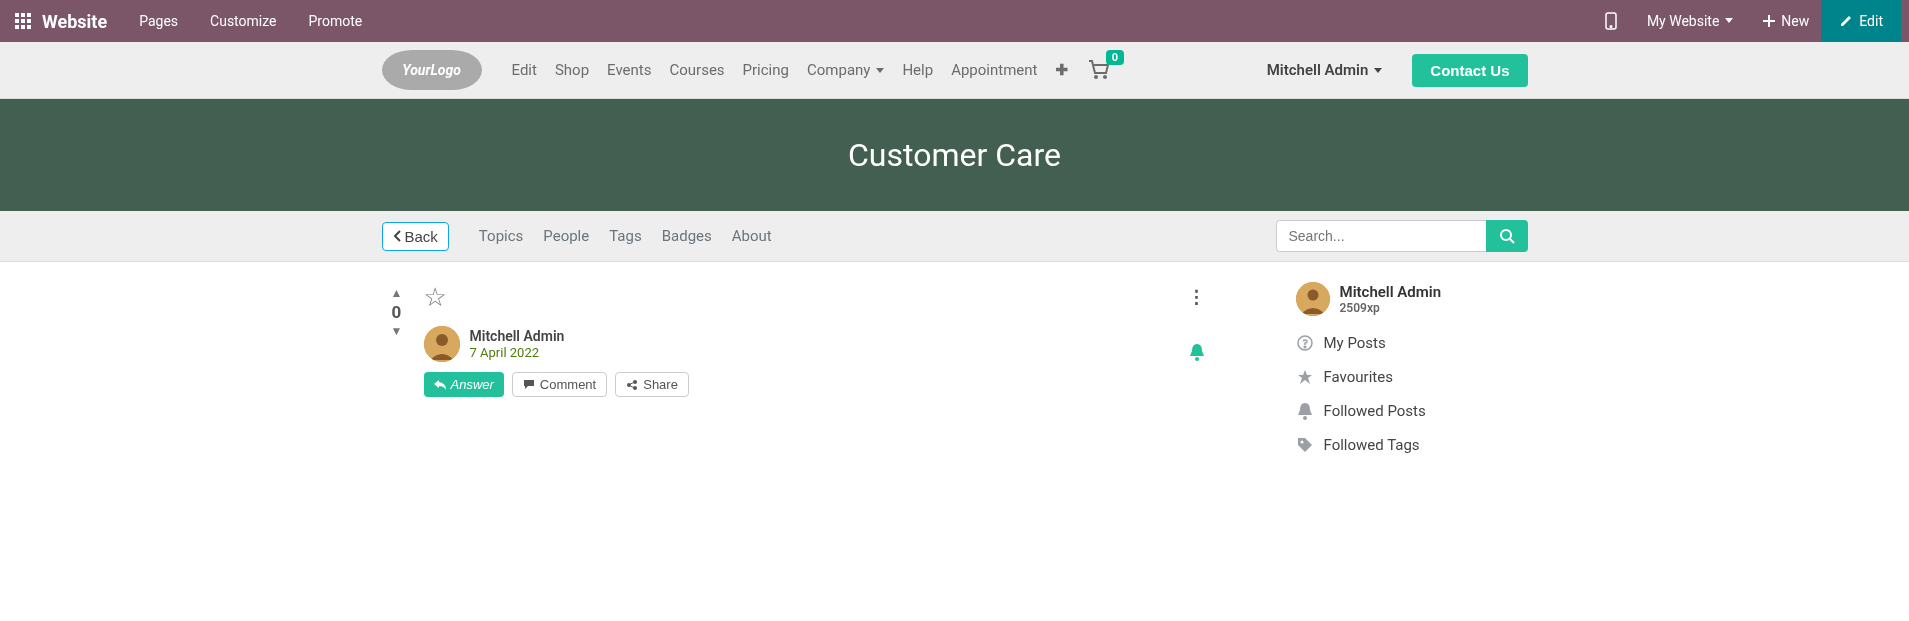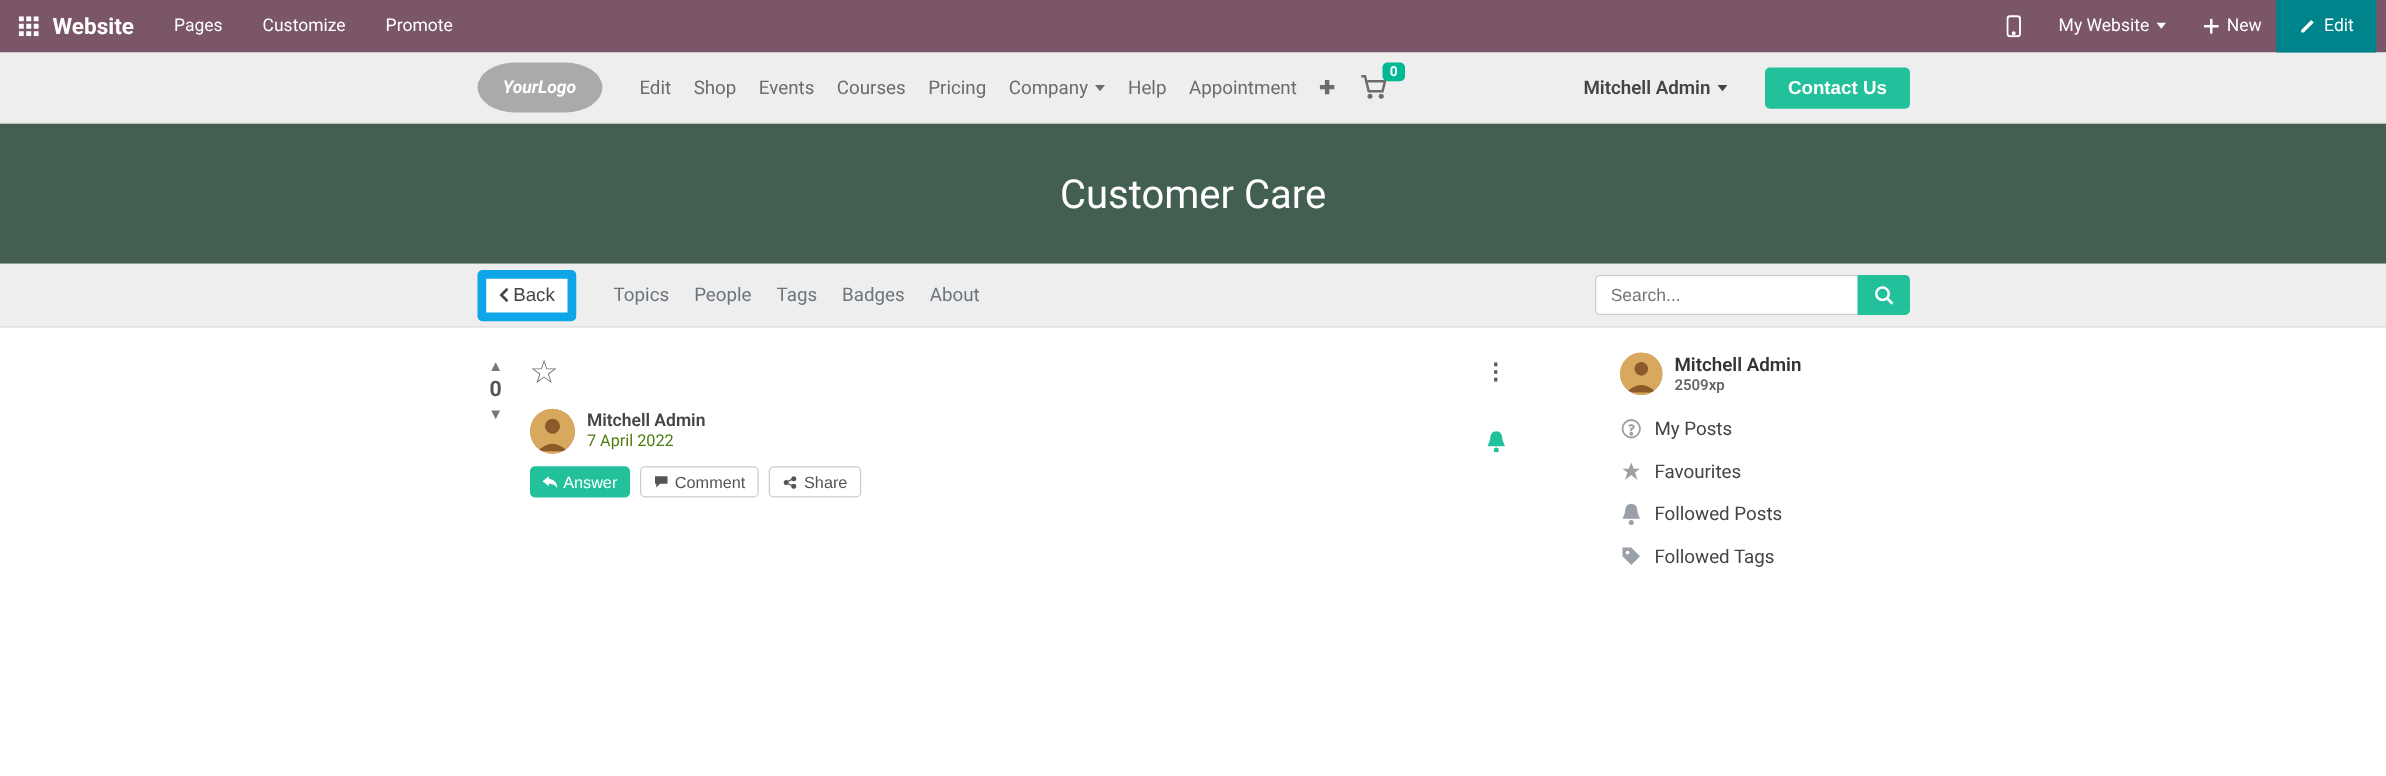--- a/index.html
+++ b/index.html
@@ -23,21 +23,21 @@
     .cart { position: relative; margin-left: 20px; color:#6c6c6c; cursor:pointer; }
     .cart .badge { position: absolute; top:-10px; right:-14px; background:#00b894; color:#fff; border-radius:4px; font-size:11px; padding:1px 6px; font-weight:700;}
     .nav-spacer { flex:1; }
     .user-dd { color:#444; font-size:15px; font-weight:600; margin-right: 30px; cursor:pointer; display:flex; align-items:center; gap:6px;}
     .contact-btn { background:#22c19b; color:#fff; border:none; padding:8px 18px; border-radius:4px; font-size:15px; font-weight:600; cursor:pointer;}
 
     .hero { background:#435f52; color:#fff; display:flex; align-items:center; justify-content:center; height:112px; font-size:32px; font-weight:400;}
 
     .subnav { background:#eeeeee; border-bottom:1px solid #dedede; }
     .sub-inner { max-width:1170px; margin:0 auto; display:flex; align-items:center; height:50px; padding:0 12px; gap:20px;}
-    .back-btn { background:#fff; border:7px solid #0ea5e9; border-radius:4px; padding:5px 10px; font-size:15px; color:#444; cursor:pointer; display:flex; align-items:center; gap:4px;}
+    .back-btn { background:#fff; border:1px solid #0ea5e9; border-radius:4px; padding:5px 10px; font-size:15px; color:#444; cursor:pointer; display:flex; align-items:center; gap:4px;}
     .sub-links { display:flex; gap:20px; color:#6c757d; font-size:15px; margin-left: 10px;}
     .sub-links span { cursor:pointer; }
     .sub-spacer { flex:1; }
     .search-wrap { display:flex; }
     .search-input { border:1px solid #ccc; border-right:none; border-radius:4px 0 0 4px; padding:7px 12px; width:210px; font-size:14px; outline:none;}
     .search-btn { background:#22c19b; border:none; color:#fff; width:42px; border-radius:0 4px 4px 0; cursor:pointer; display:flex; align-items:center; justify-content:center;}
 
     .content { max-width:1170px; margin: 0 auto; display:flex; padding: 20px 12px; }
     .vote-col { width: 30px; display:flex; flex-direction:column; align-items:center; color:#555; font-size:14px; gap:2px; padding-top:4px;}
     .vote-col .num { font-weight:700; font-size:17px; }
@@ -46,21 +46,21 @@
     .main-col { flex:1; padding-left: 12px; }
     .q-title-row { display:flex; align-items:center; gap:14px; }
     .q-title { font-size:30px; color:#333; font-weight:400;}
     .star { font-size:26px; color:#777; cursor:pointer;}
     .meta { display:flex; align-items:center; gap:10px; margin-top:14px;}
     .avatar { width:36px; height:36px; border-radius:50%; background:linear-gradient(135deg,#d8a85f,#c77b43); display:flex; align-items:center; justify-content:center; color:#fff; font-size:13px; overflow:hidden;}
     .meta-text { font-size:14px; color:#444; line-height:1.2;}
     .meta-text .name { font-weight:600; }
     .meta-text .date { color:#4d7c0f; font-size:13px;}
     .actions { display:flex; gap:8px; margin-top:10px;}
-    .btn-answer { background:#22c19b; color:#fff; border:none; border-radius:4px; padding:4px 10px; font-size:13px; cursor:pointer; display:flex; align-items:center; gap:5px;}
+    .btn-answer { background:#22c19b; color:#fff; border:none; border-radius:4px; padding:4px 10px; font-size:13px; cursor:pointer; display:flex; align-items:center; gap:5px;font-style:italic;}
     .btn-light { background:#fff; border:1px solid #ccc; border-radius:4px; padding:4px 10px; font-size:13px; color:#555; cursor:pointer; display:flex; align-items:center; gap:5px;}
 
     .right-col { width: 250px; padding-left: 18px; position:relative; }
     .mini-icons { position:absolute; left:-90px; top:4px; display:flex; flex-direction:column; align-items:center; gap:36px; color:#555;}
     .profile-row { display:flex; align-items:center; gap:10px; margin-bottom:18px;}
     .profile-row .avatar { width:34px; height:34px;}
     .profile-text .name { font-weight:600; font-size:15px; color:#333;}
     .profile-text .xp { font-size:12px; color:#666; font-weight:600;}
     .side-links { display:flex; flex-direction:column; gap:16px; font-size:15px; color:#444;}
     .side-item { display:flex; align-items:center; gap:10px; cursor:pointer;}

